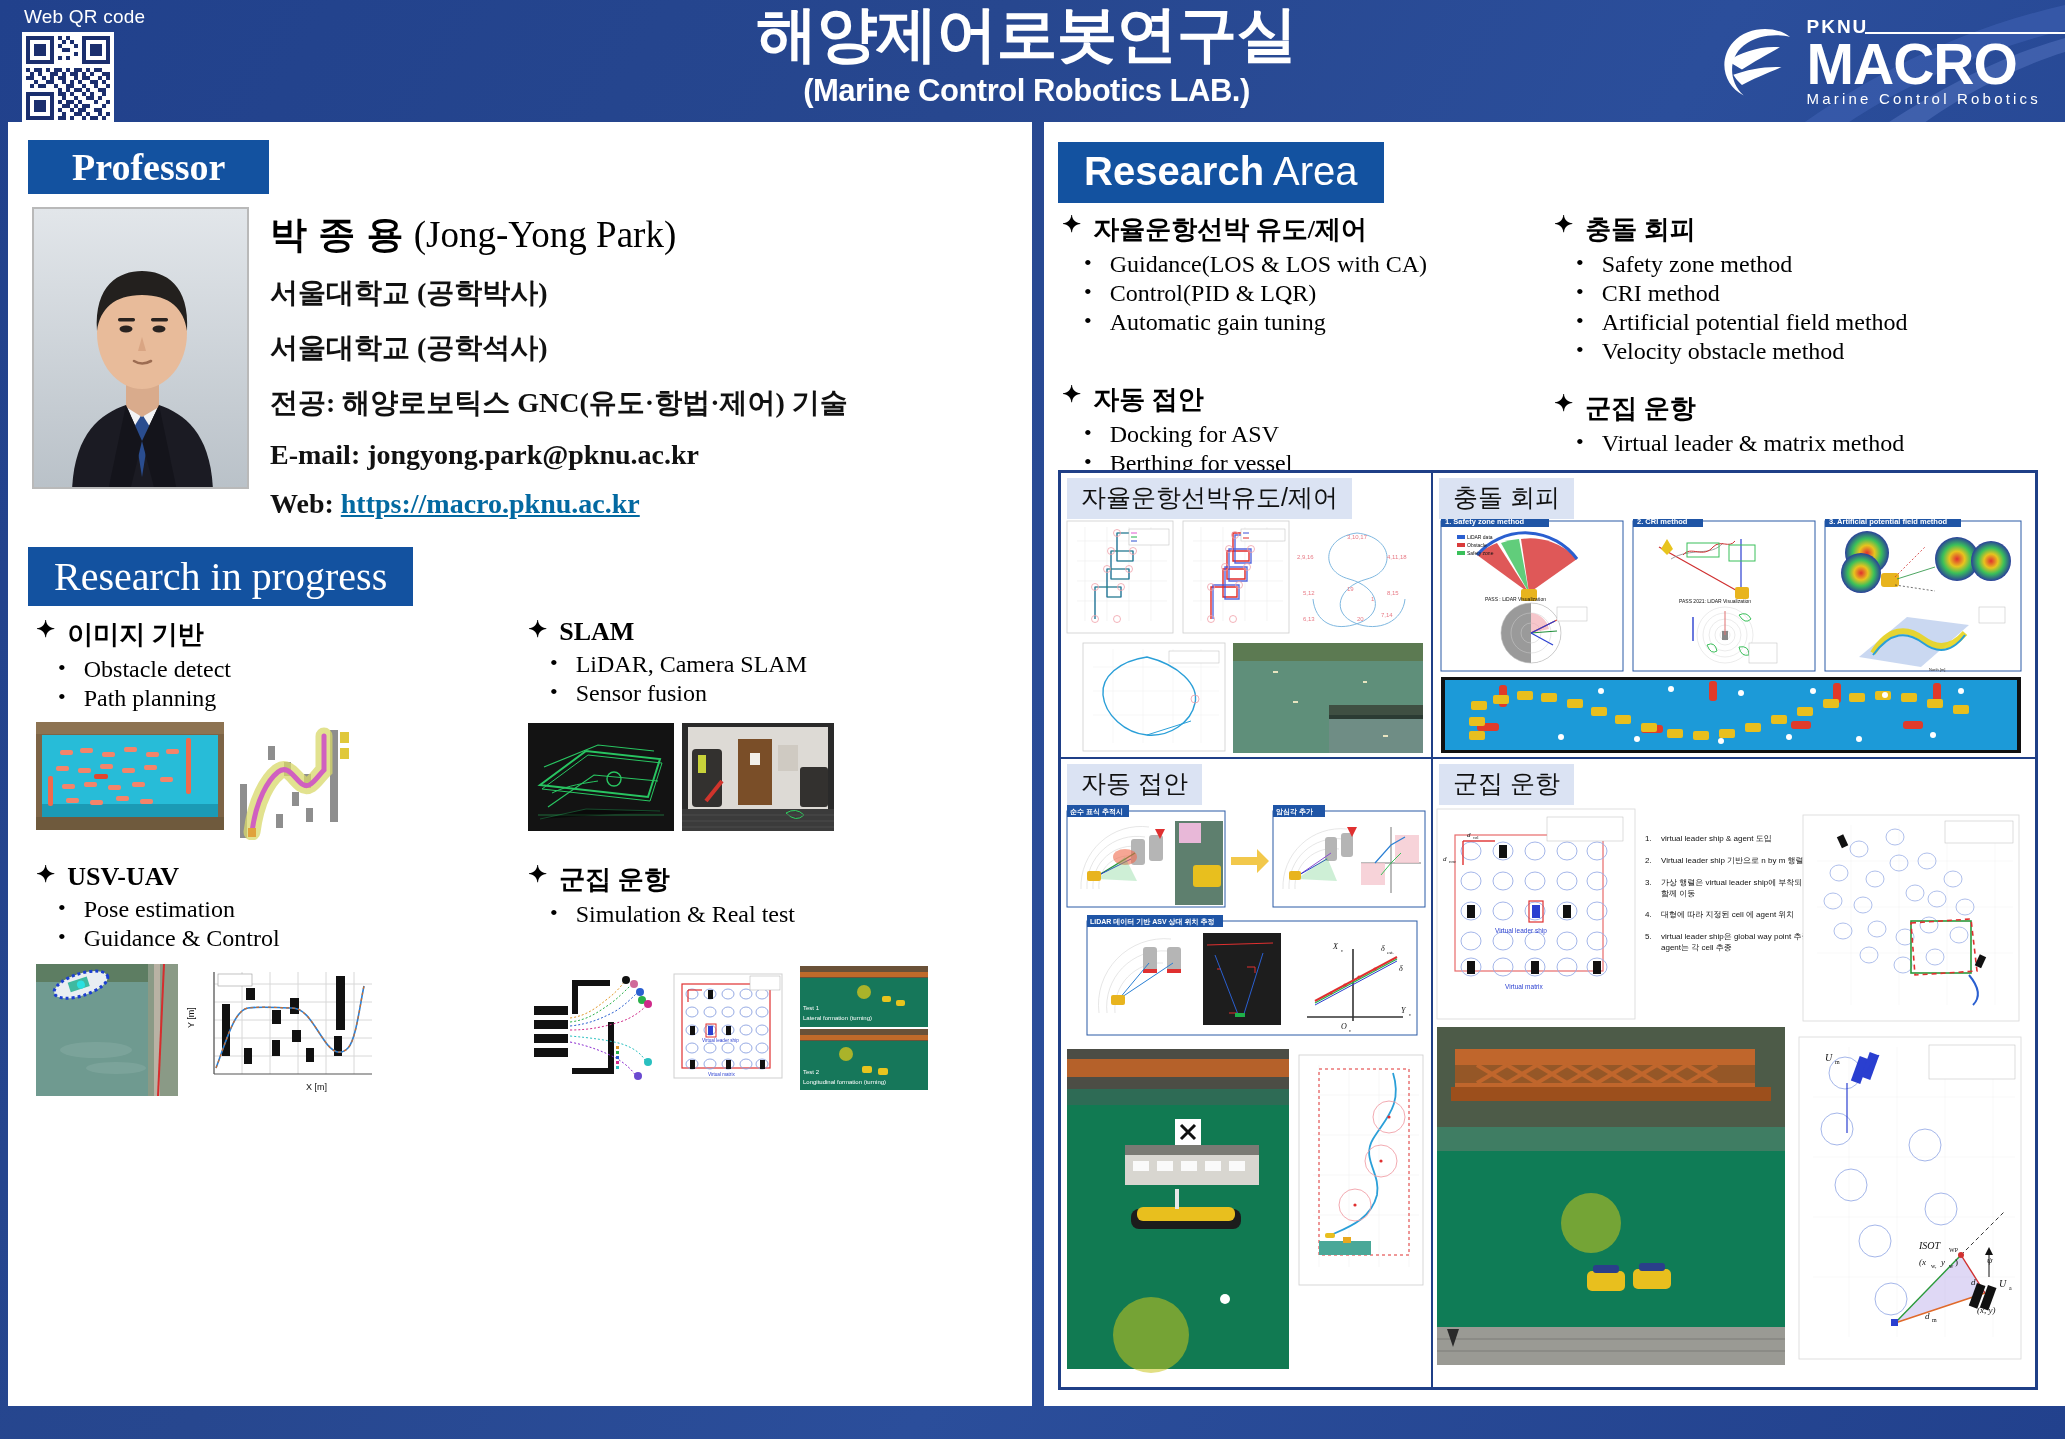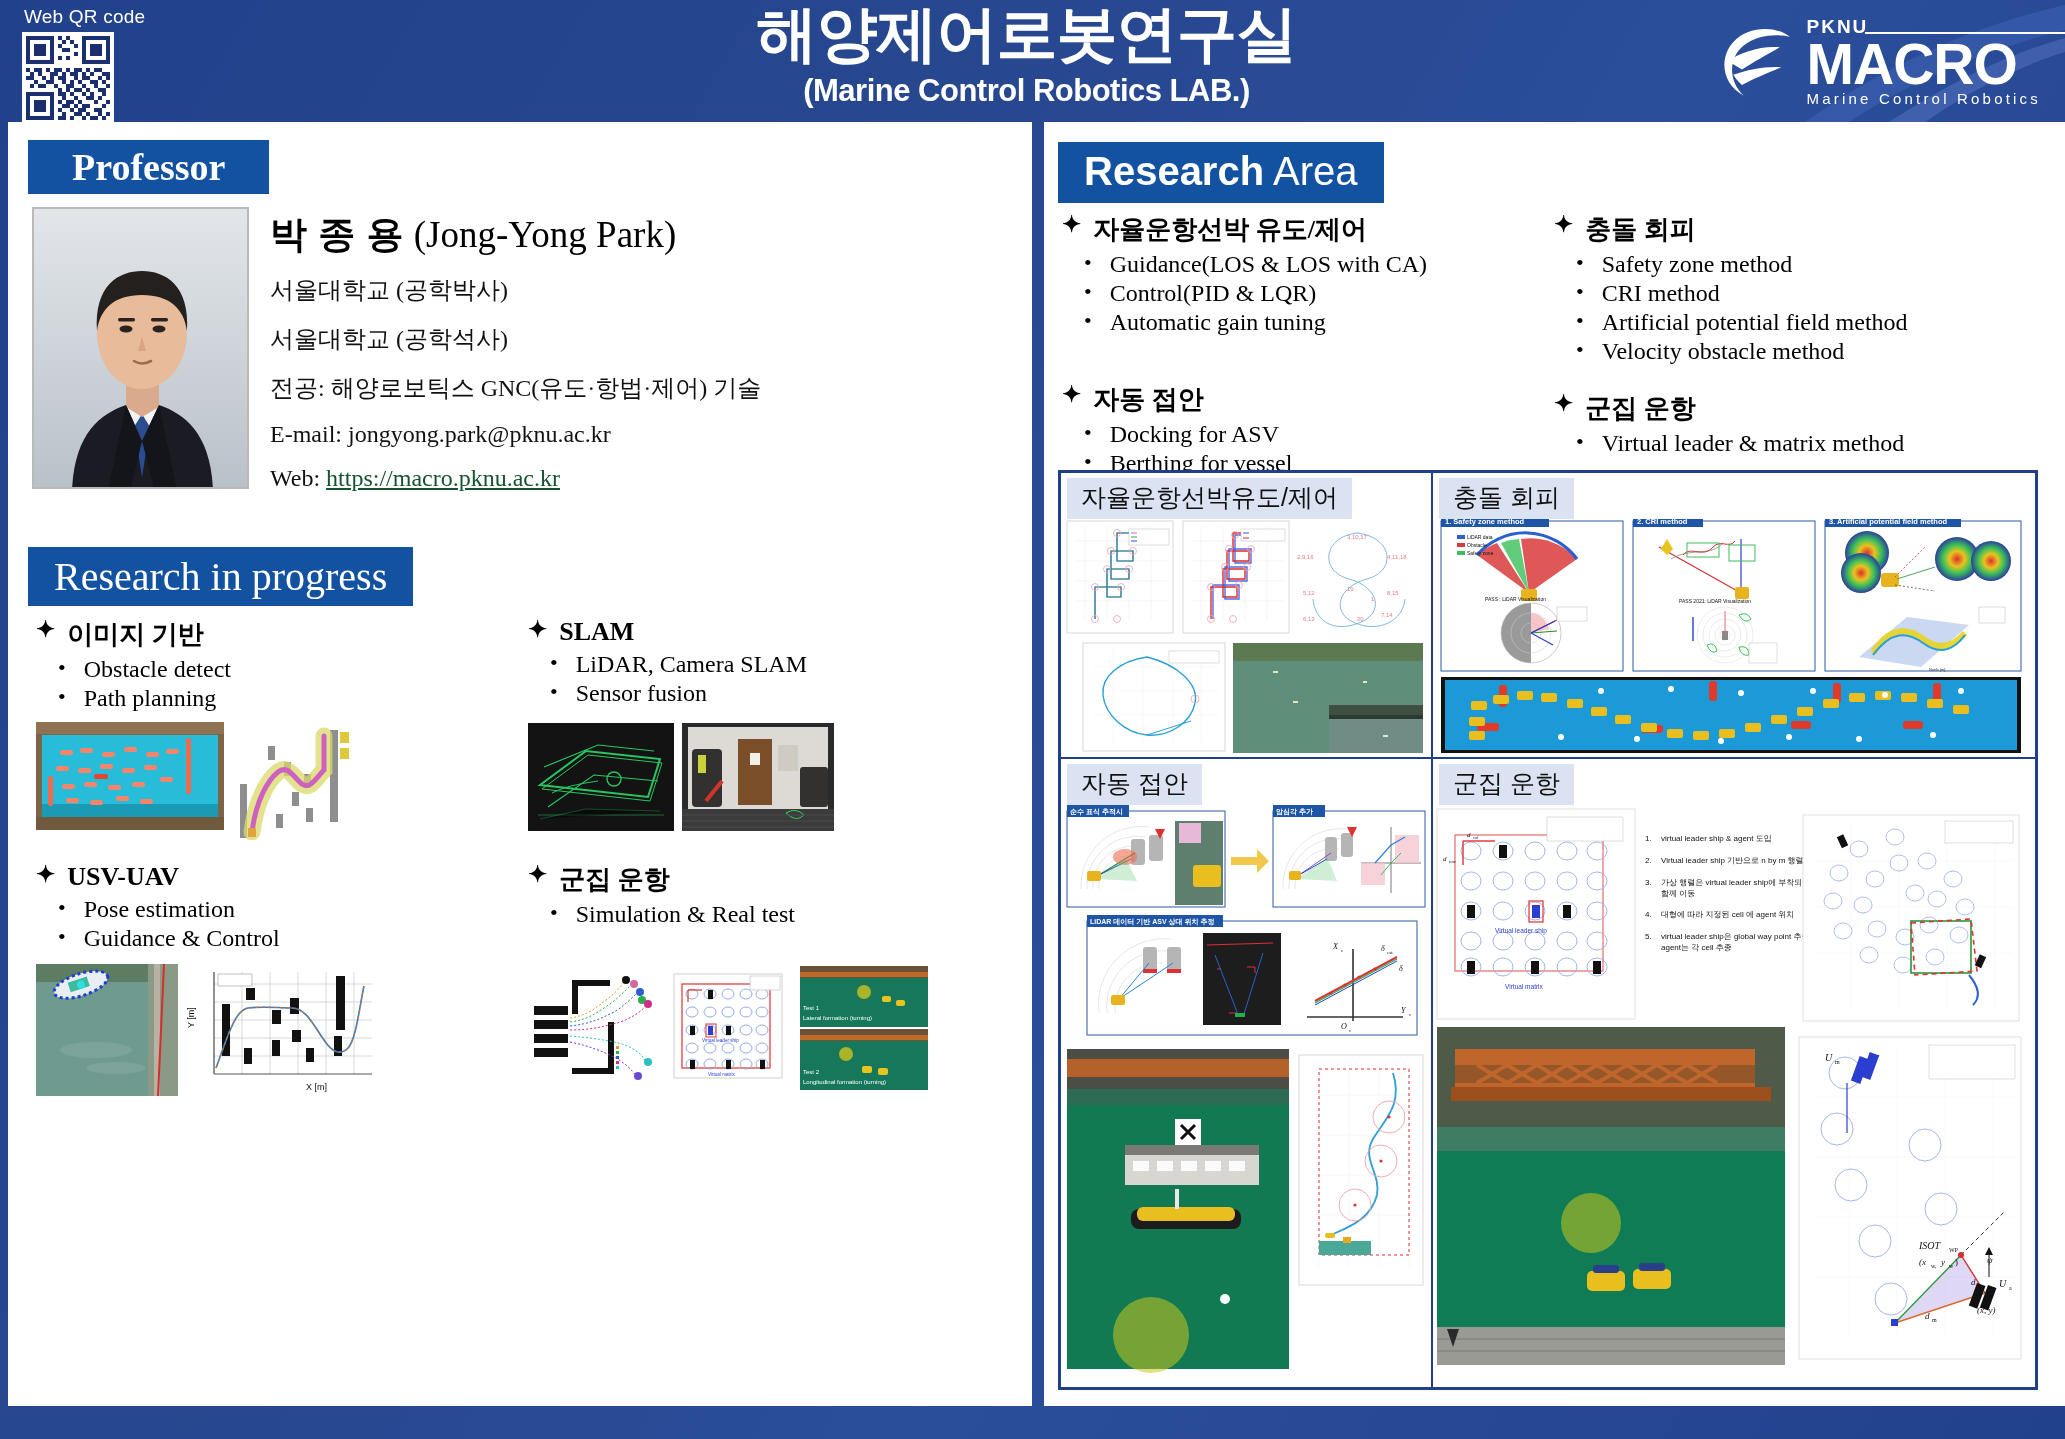--- a/index.html
+++ b/index.html
@@ -80,22 +80,22 @@
   #ra-banner span { font-weight:normal; }
 
   
   #prof-photo {
     position:absolute; left:24px; top:85px; width:217px; height:282px;
     border:2px solid #b9b9b9; overflow:hidden; background:#cfd4da;
   }
   #prof-info { position:absolute; left:262px; top:88px; width:740px; }
   #prof-name { font-size:37px; color:#000; margin-bottom:14px; }
   #prof-name .kor { font-weight:bold; letter-spacing:1px; }
-  .prof-line { font-size:24px; color:#111; margin-bottom:17px; }
-  .prof-line a { color:#14532d; text-decoration:underline;text-align:right; }
+  .prof-line { font-size:28px; color:#111; margin-bottom:17px;font-weight:bold; }
+  .prof-line a { color:#0369a1; text-decoration:underline;text-align:right; }
 
   
   .h-bullet {
     font-size:26px; font-weight:bold; color:#000; display:flex; gap:12px; align-items:flex-start;
     margin-bottom:4px;
   }
   .h-bullet .dia { font-size:23px; line-height:1.1; }
   .sub-bullet {
     font-size:24px; color:#000; display:flex; gap:18px; padding-left:22px; margin-bottom:2px;
   }

